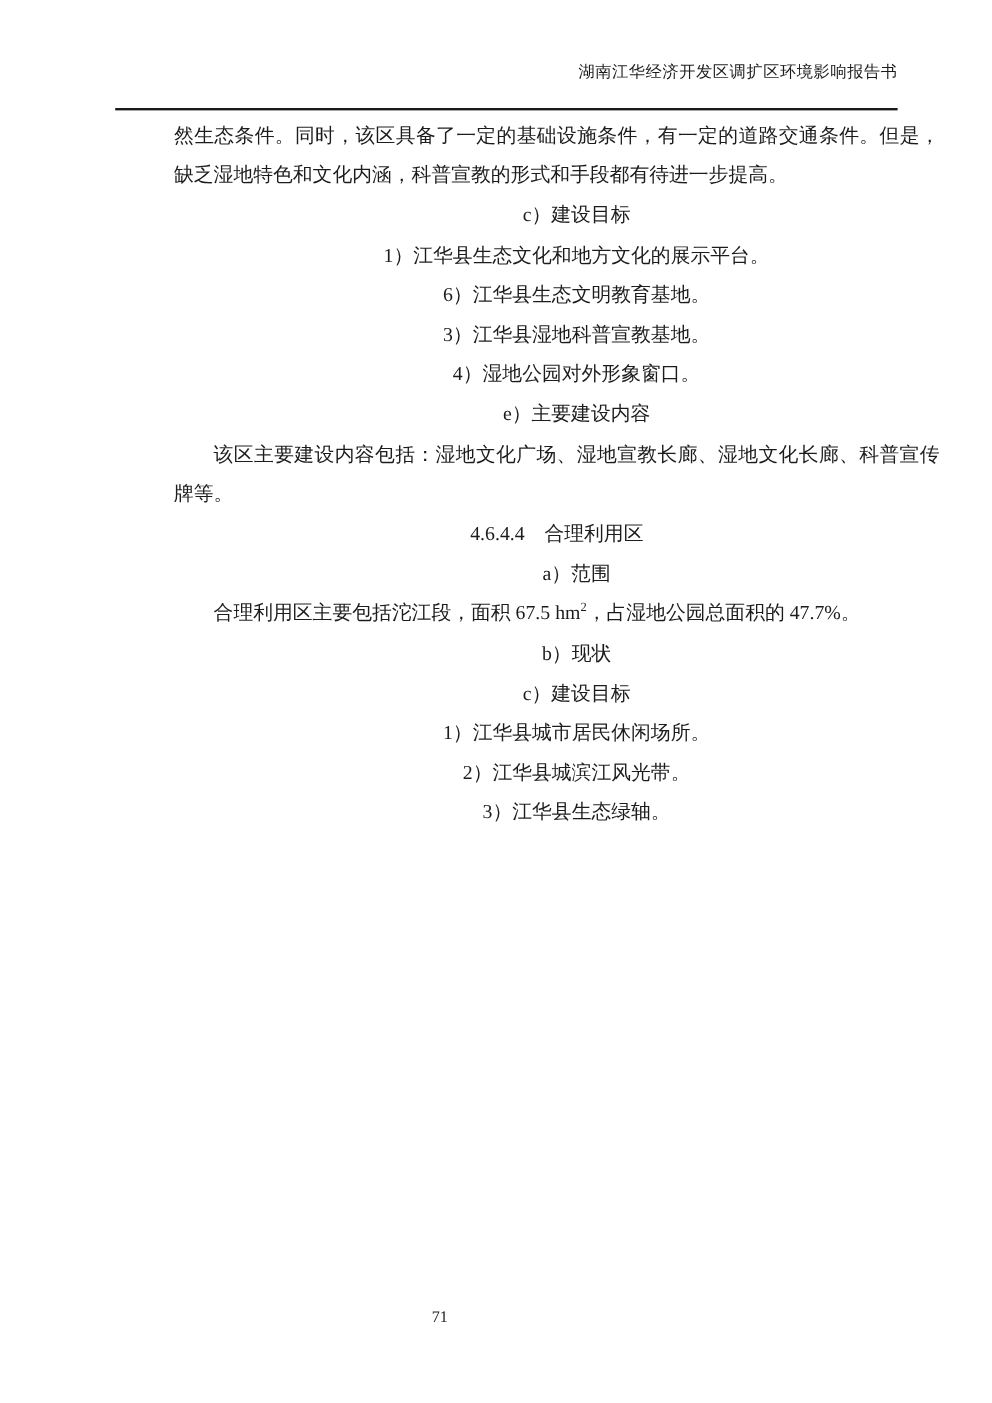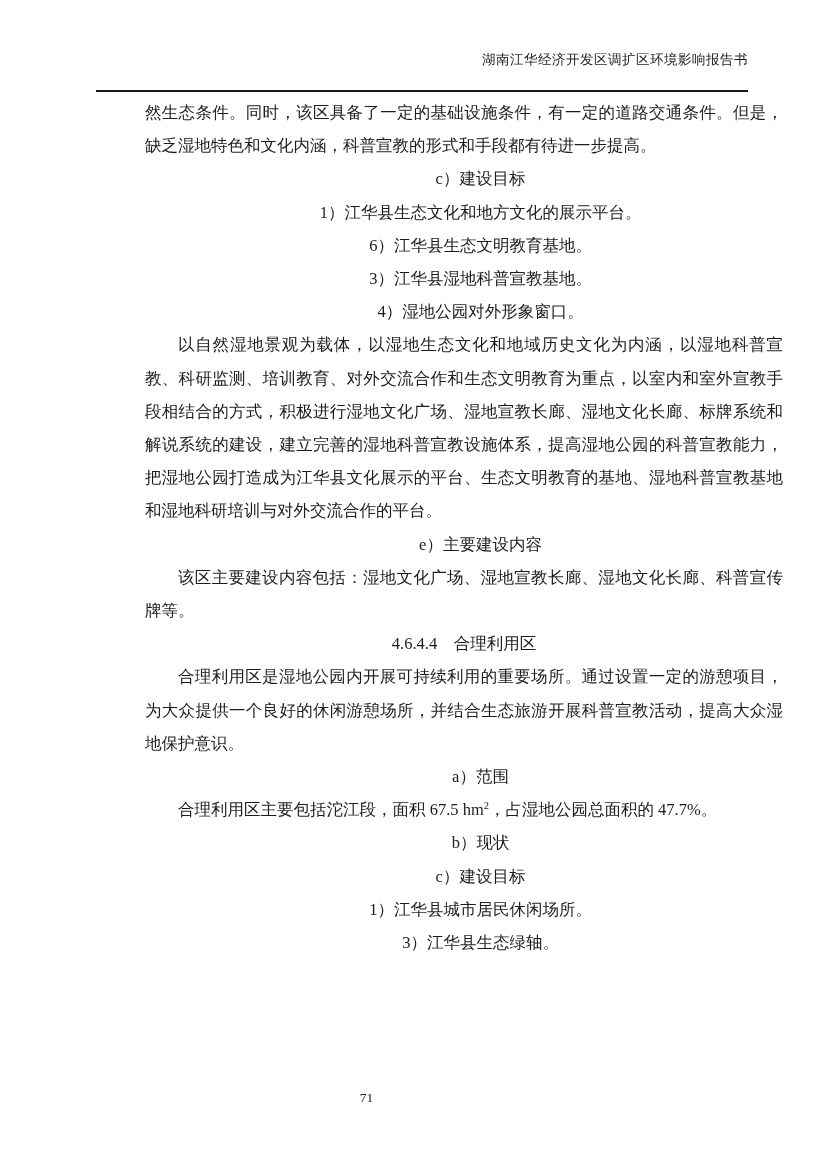--- a/index.html
+++ b/index.html
@@ -73,30 +73,29 @@
     <span>湖南江华经济开发区调扩区环境影响报告书</span>
   </div>
 
   <div class="content">
     <p class="cont">然生态条件。同时，该区具备了一定的基础设施条件，有一定的道路交通条件。但是，缺乏湿地特色和文化内涵，科普宣教的形式和手段都有待进一步提高。</p>
     <p class="item">c）建设目标</p>
     <p class="item">1）江华县生态文化和地方文化的展示平台。</p>
     <p class="item">6）江华县生态文明教育基地。</p>
     <p class="item">3）江华县湿地科普宣教基地。</p>
     <p class="item">4）湿地公园对外形象窗口。</p>
-    <p class="para">以自然湿地景观为载体，以湿地生态文化和地域历史文化为内涵，以湿地科普宣教、科研监测、培训教育、对外交流合作和生态文明教育为重点，以室内和室外宣教手段相结合的方式，积极进行湿地文化广场、湿地宣教长廊、湿地文化长廊、标牌系统和解说系统的建设，建立完善的湿地科普宣教设施体系，提高湿地公园的科普宣教能力，把湿地公园打造成为江华县文化展示的平台、生态文明教育的基地、湿地科普宣教基地和湿地科研培训与对外交流合作的平台。</p>
     <p class="item">e）主要建设内容</p>
     <p class="para">该区主要建设内容包括：湿地文化广场、湿地宣教长廊、湿地文化长廊、科普宣传牌等。</p>
     <p class="heading">4.6.4.4　合理利用区</p>
-    <p class="para">合理利用区是湿地公园内开展可持续利用的重要场所。通过设置一定的游憩项目，为大众提供一个良好的休闲游憩场所，并结合生态旅游开展科普宣教活动，提高大众湿地保护意识。</p>
     <p class="item">a）范围</p>
     <p class="para"><span>合理利用区主要包括沱江段，面积 67.5 hm</span><sup class="sq">2</sup><span>，占湿地公园总面积的 47.7%。</span></p>
     <p class="item">b）现状</p>
     <p class="item">c）建设目标</p>
     <p class="item">1）江华县城市居民休闲场所。</p>
+    <p class="item">2）江华县城滨江风光带。</p>
     <p class="item">3）江华县生态绿轴。</p>
   </div>
 
   <div class="footer">
     <span>71</span>
   </div>
 
 </div>
 
 </body></html>

